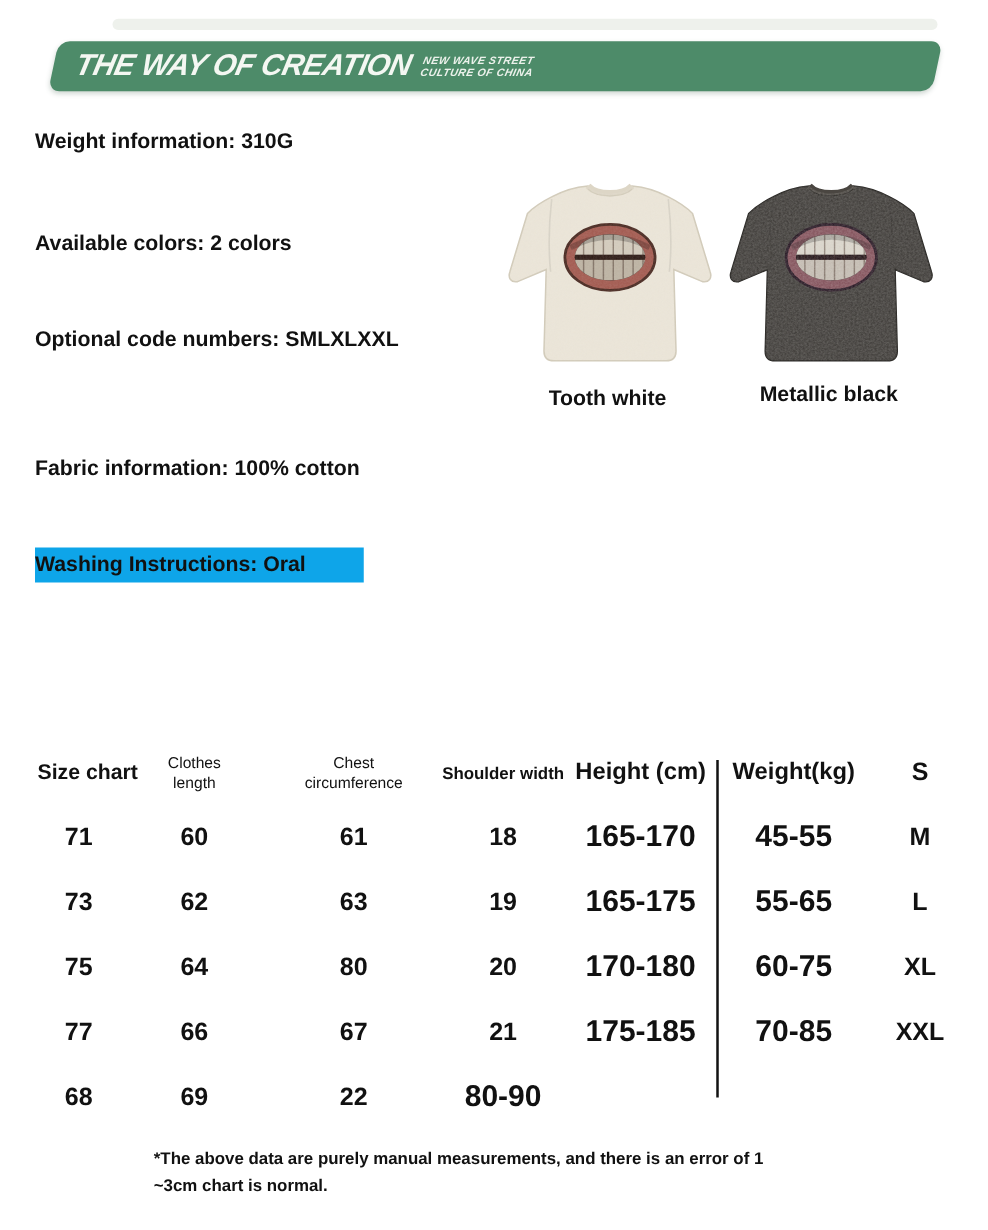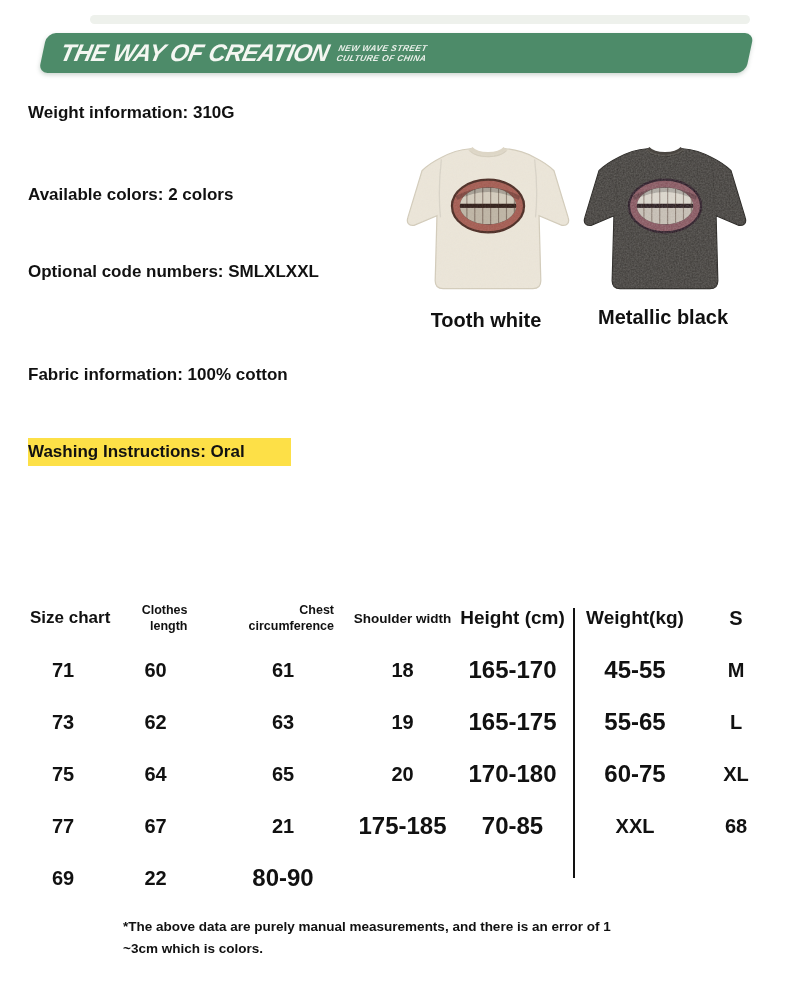--- a/index.html
+++ b/index.html
@@ -29,41 +29,41 @@
     margin-left:9px;font-size:8.5px;font-weight:700;line-height:1.2;
     letter-spacing:.4px;opacity:.95;font-style:italic;white-space:nowrap;
   }
 
   
   .spec{left:28px;font-size:17px;font-weight:700;white-space:nowrap;}
   .spec-weight{top:103px;text-align:right;}
   .spec-colors{top:185px;}
   .spec-codes{top:262px;}
   .spec-fabric{top:346px;margin-top:19px;}
-  .spec-washing{top:438px;background:#fde047;padding:4px 46px 4px 0;}
+  .spec-washing{top:438px;background:#0ea5e9;padding:4px 46px 4px 0;}
 
   
   .tee{width:176px;height:157px;display:block;}
   .tee-a{left:400px;top:138px;}
   .tee-b{left:577px;top:138px;}
-  .tee-label{width:172px;text-align:center;font-size:20px;font-weight:700;white-space:nowrap;}
+  .tee-label{width:172px;text-align:center;font-size:17px;font-weight:700;white-space:nowrap;}
   .label-a{left:400px;top:309px;}
   .label-b{left:577px;top:306px;}
 
   
   .chart{
     left:28px;top:592px;width:747px;
     display:grid;
     grid-template-columns:70px 115px 140px 99px 121px 124px 78px;
     grid-auto-rows:52px;
   }
   .cell{display:flex;align-items:center;justify-content:center;}
   .hc{font-weight:700;}
   .h-title{justify-content:flex-start;font-size:17px;white-space:nowrap;padding-left:2px;}
-  .h-two span{display:block;width:64px;text-align:right;font-size:12.5px;line-height:1.3;font-weight:700;}
+  .h-two span{display:block;width:64px;text-align:center;font-size:12.5px;line-height:1.3;font-weight:400;}
   .h-two.wide span{width:102px;}
   .h-one{font-size:13.5px;white-space:nowrap;}
   .h-big{font-size:19px;white-space:nowrap;}
   .size-cell{font-size:20px;font-weight:700;}
   .num-cell{font-size:20px;font-weight:600;}
   .range-cell{font-size:24px;font-weight:600;}
   .divider{left:573px;top:608px;width:1.5px;height:270px;background:#121212;}
 
   
   .footnote{left:123px;top:916px;font-size:13.5px;font-weight:700;line-height:22px;}
@@ -158,37 +158,38 @@
   <div class="cell num-cell">73</div>
   <div class="cell num-cell">62</div>
   <div class="cell num-cell">63</div>
   <div class="cell num-cell">19</div>
   <div class="cell range-cell">165-175</div>
   <div class="cell range-cell">55-65</div>
 
   <div class="cell size-cell">L</div>
   <div class="cell num-cell">75</div>
   <div class="cell num-cell">64</div>
-  <div class="cell num-cell">65</div>
+  <div class="cell num-cell">80</div>
   <div class="cell num-cell">20</div>
   <div class="cell range-cell">170-180</div>
   <div class="cell range-cell">60-75</div>
 
   <div class="cell size-cell">XL</div>
   <div class="cell num-cell">77</div>
+  <div class="cell num-cell">66</div>
   <div class="cell num-cell">67</div>
   <div class="cell num-cell">21</div>
   <div class="cell range-cell">175-185</div>
   <div class="cell range-cell">70-85</div>
 
   <div class="cell size-cell">XXL</div>
   <div class="cell num-cell">68</div>
   <div class="cell num-cell">69</div>
   <div class="cell num-cell">22</div>
   <div class="cell range-cell">80-90</div>
 </div>
 
 <div class="abs divider"></div>
 
 <div class="abs footnote">
   <div>*The above data are purely manual measurements, and there is an error of 1</div>
-  <div>~3cm which is colors.</div>
+  <div>~3cm chart is normal.</div>
 </div>
 
 </body></html>

